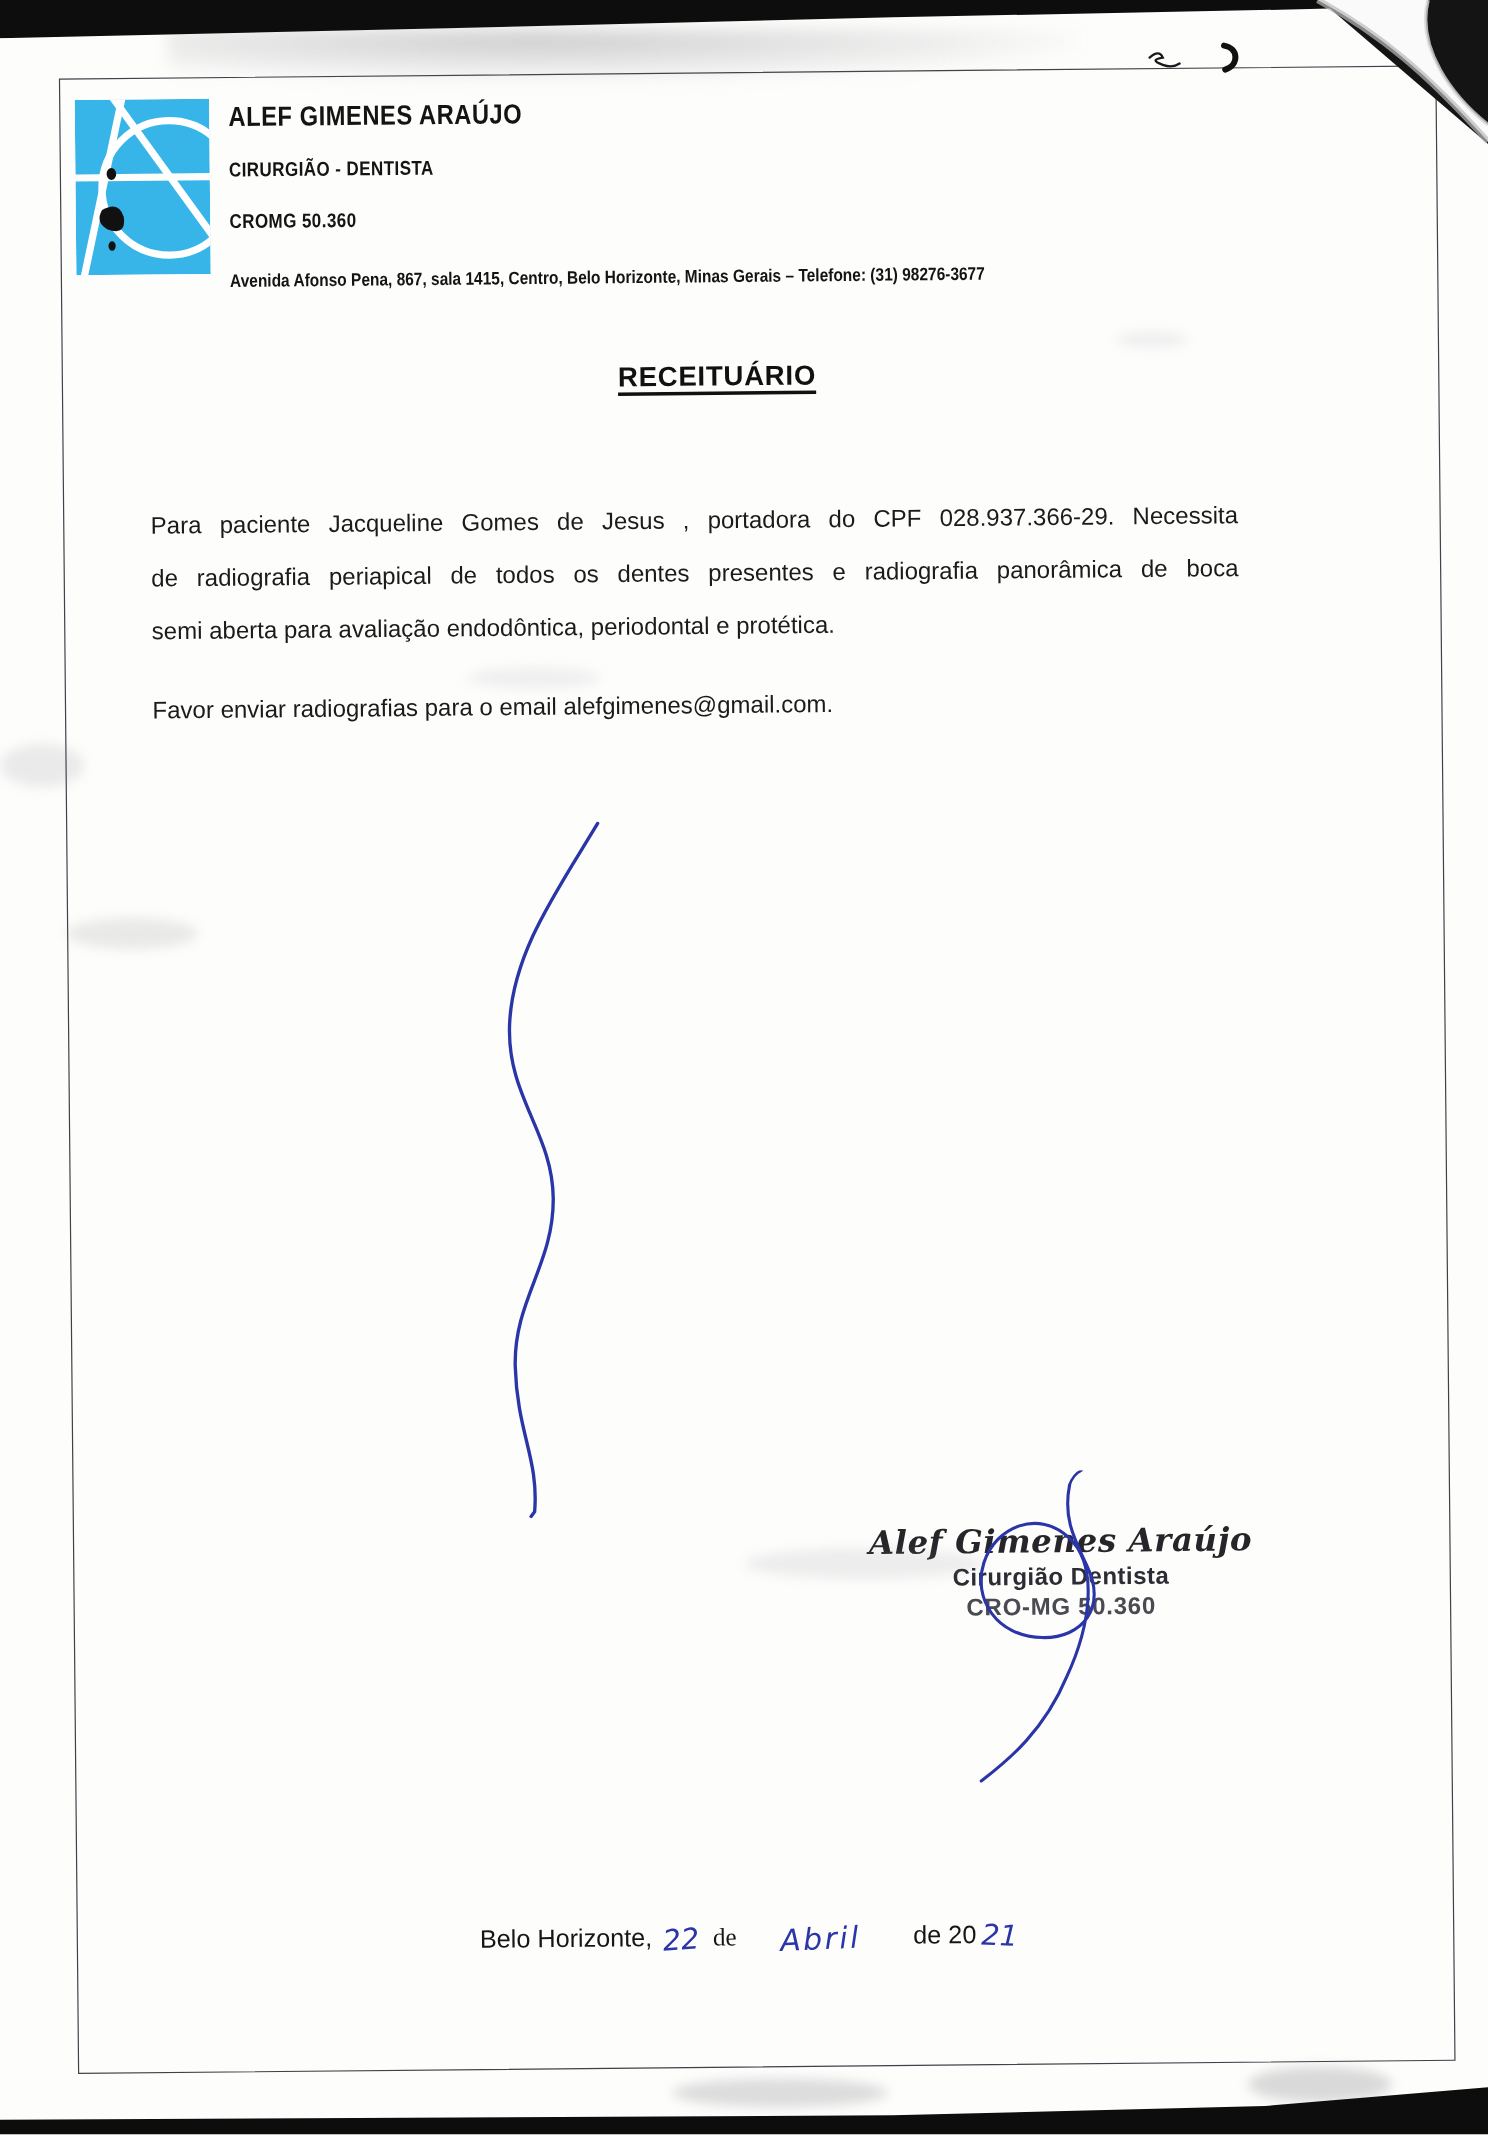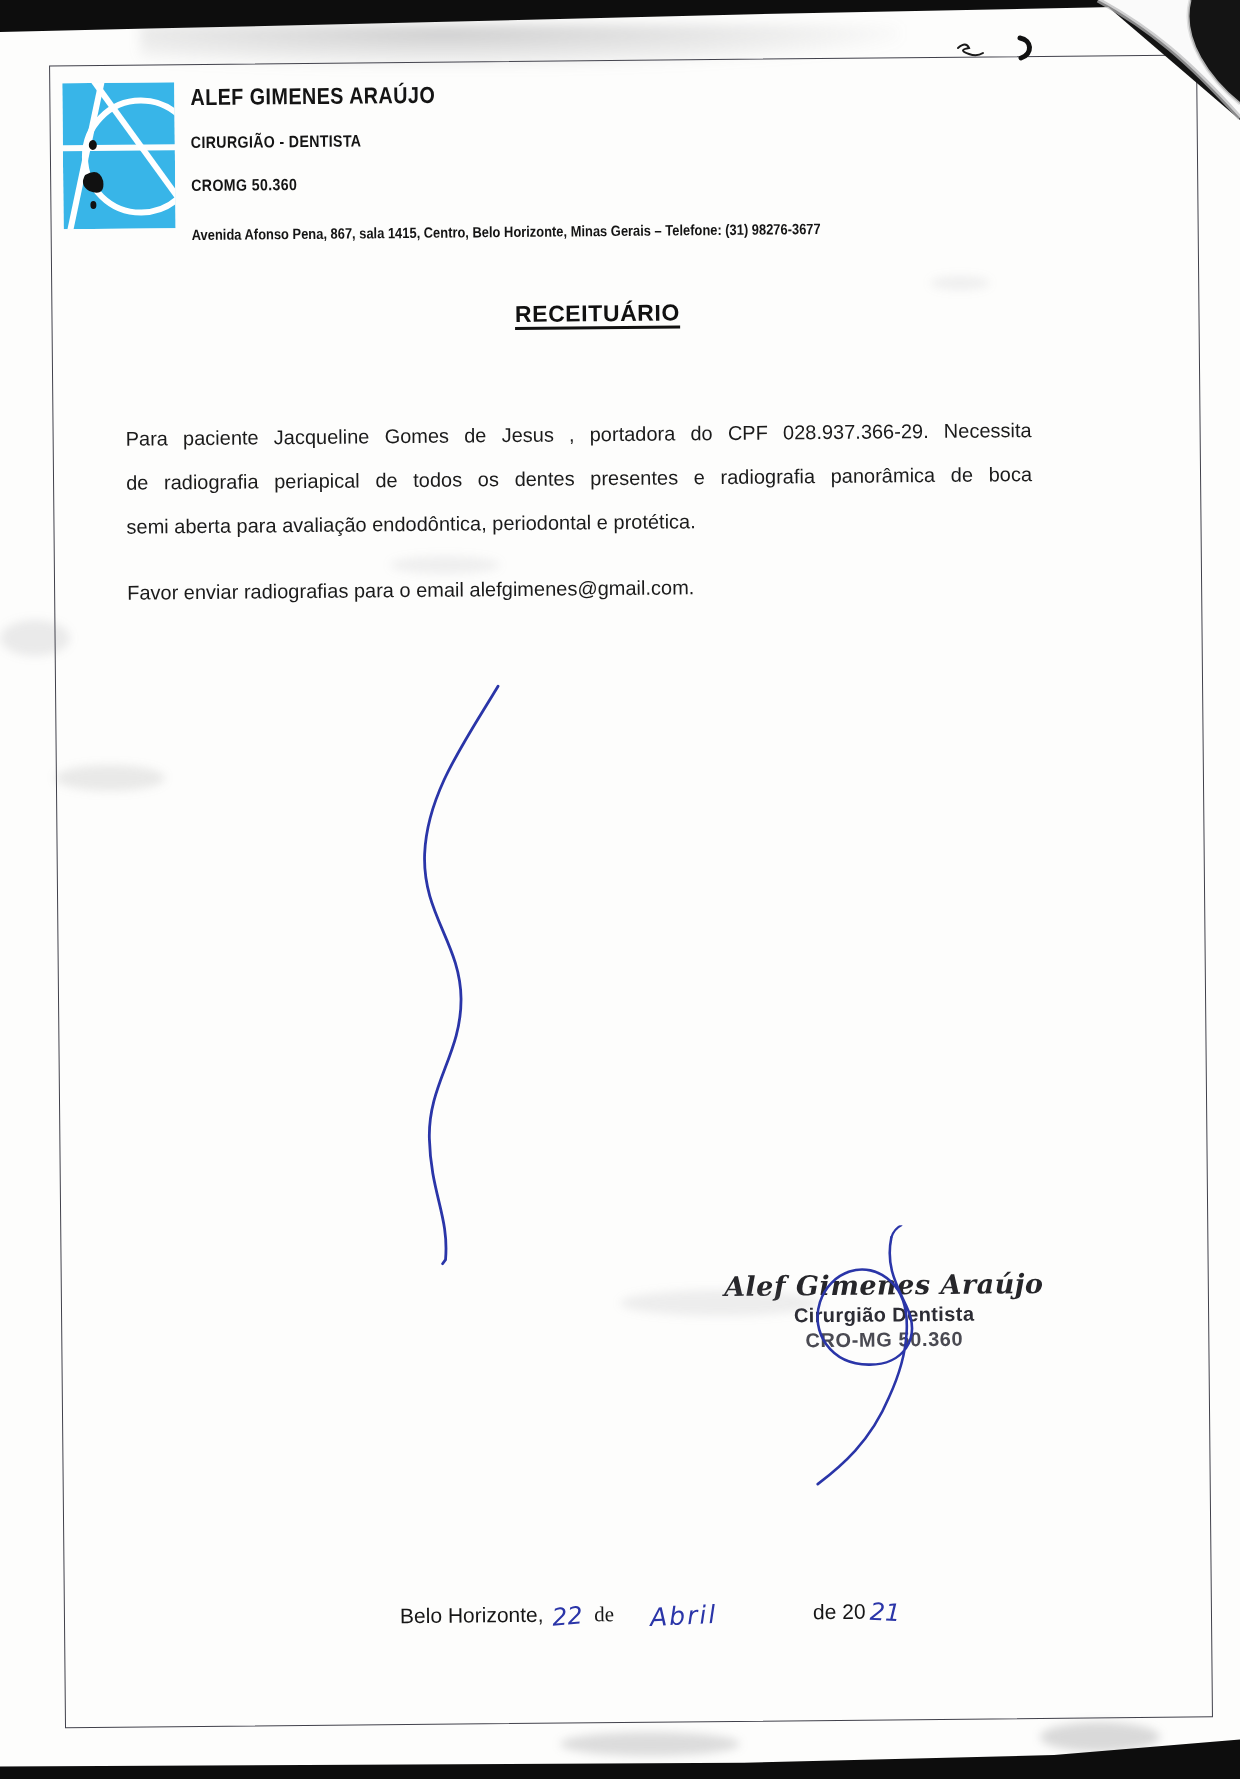--- a/index.html
+++ b/index.html
@@ -51,21 +51,21 @@
     font-size:27px;color:#26262a;letter-spacing:.5px;}
   .stamp-prof{font-size:20px;font-weight:700;color:#2c2c34;margin-top:3px;letter-spacing:.4px;}
   .stamp-reg{font-size:20px;font-weight:700;color:#4a4a52;margin-top:2px;letter-spacing:.6px;}
 
   
   .date-line{position:absolute;left:393px;top:1598px;width:720px;font-size:21px;color:#161616;white-space:nowrap;}
   .hand{font-family:"DejaVu Sans",sans-serif;font-style:italic;display:inline-block;}
   .hand-day{color:#2a35a8;font-size:24px;transform:rotate(-4deg) translateY(3px);margin-left:8px;}
   .hand-month{color:#2a35a8;font-size:25px;transform:rotate(-2deg) translateY(4px);margin-left:36px;letter-spacing:2px;}
   .hand-year{color:#2a35a8;font-size:24px;transform:rotate(3deg) translateY(2px);margin-left:4px;}
-  .de1{margin-left:12px;font-family:Liberation Serif, serif;} .deyear{margin-left:96px;}
+  .de1{margin-left:12px;font-family:Liberation Serif, serif;} .deyear{margin-left:44px;}
 
   
   .smudge{position:absolute;border-radius:50%;filter:blur(5px);z-index:3;}
   .sm1{left:0px;top:620px;width:70px;height:36px;background:rgba(100,100,105,.12);}
   .sm2{left:55px;top:765px;width:110px;height:26px;background:rgba(110,110,115,.14);}
   .sm3{left:390px;top:556px;width:110px;height:18px;background:rgba(120,120,125,.10);}
   .sm4{left:620px;top:1290px;width:200px;height:26px;background:rgba(120,120,128,.12);}
   .sm5{left:560px;top:1732px;width:180px;height:24px;background:rgba(90,90,95,.20);}
   .sm6{left:1040px;top:1722px;width:120px;height:30px;background:rgba(90,90,95,.22);}
   .sm7{left:930px;top:276px;width:60px;height:14px;background:rgba(120,120,125,.10);}

